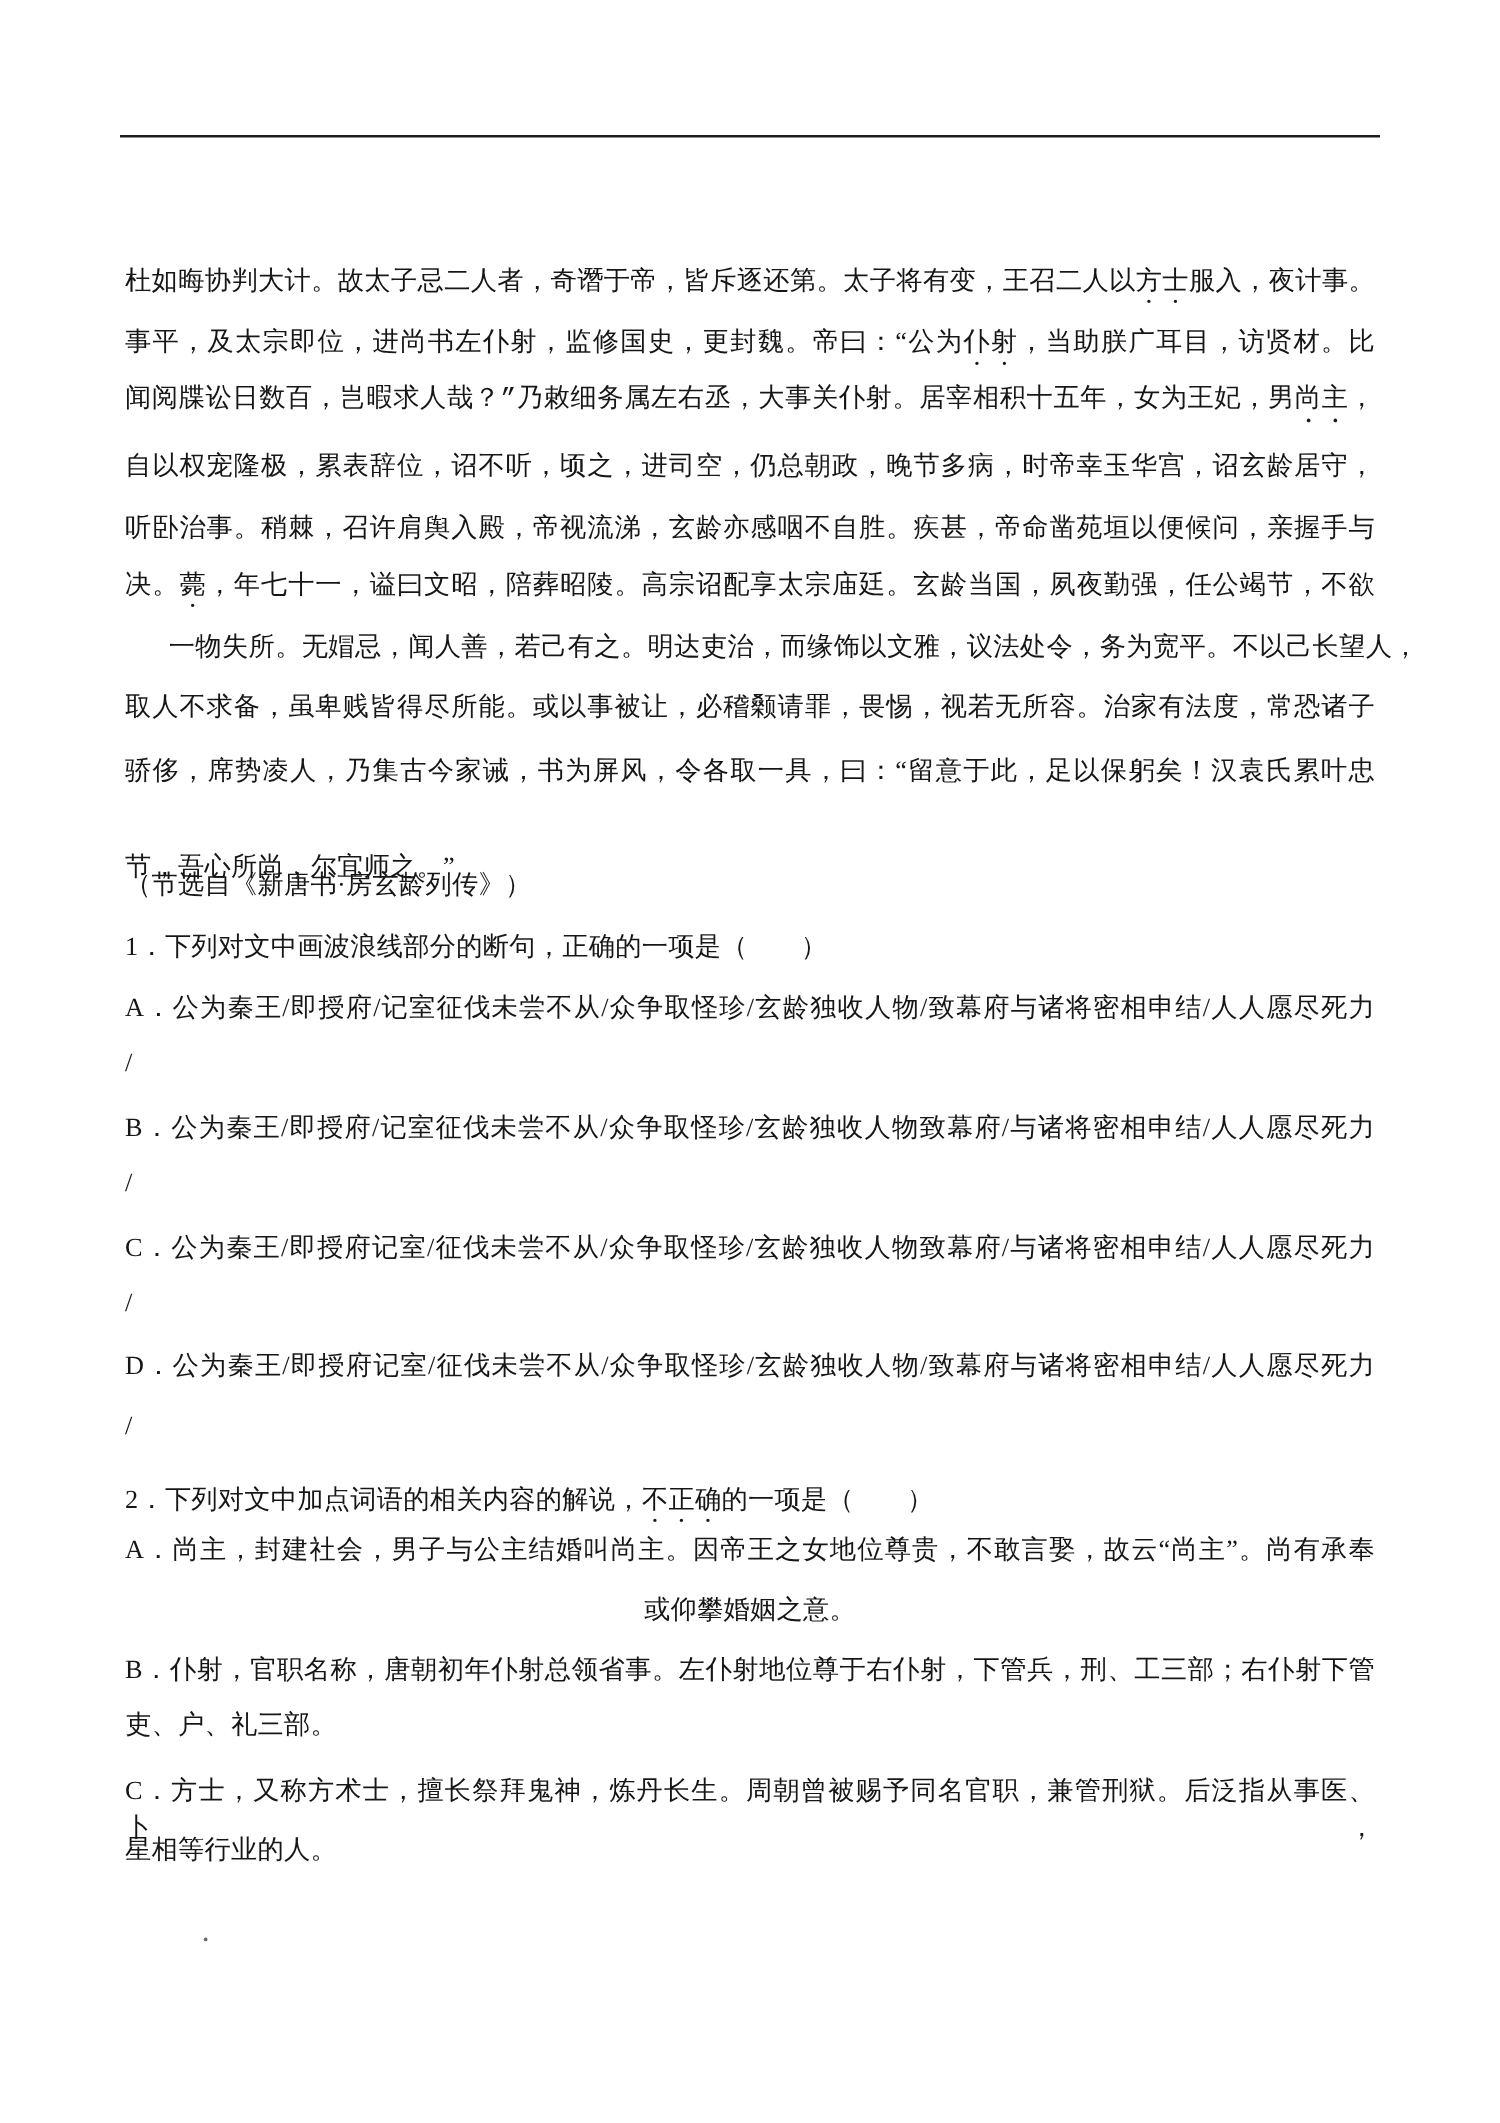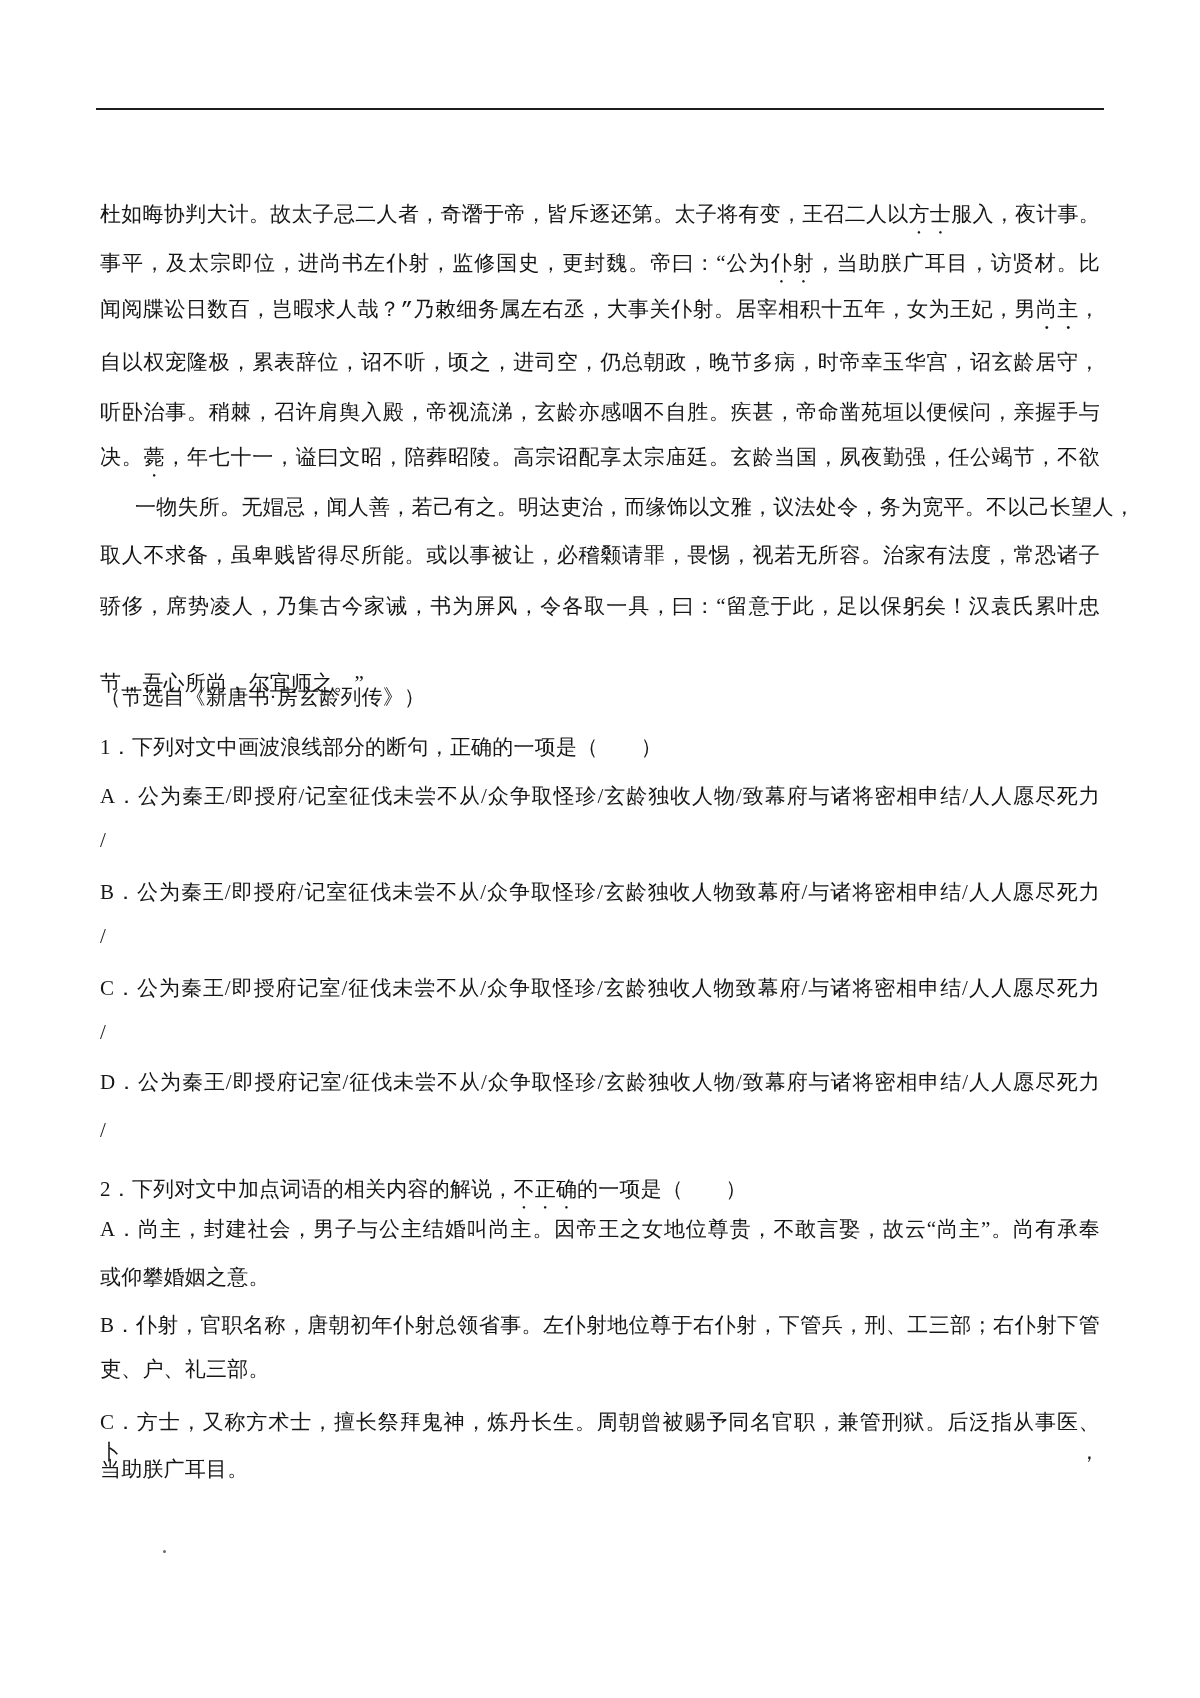--- a/index.html
+++ b/index.html
@@ -19,21 +19,21 @@
     position: absolute;
     left: 96px;
     top: 108px;
     width: 1008px;
     height: 2px;
     background: #1d1d1d;
   }
   #content {
     position: absolute;
     left: 100px;
-    top: 2px;
+    top: 12px;
     width: 1000px;
     height: 1317px;
   }
   .line {
     position: absolute;
     left: 0;
     width: 100%;
     font-size: 21px;
     line-height: 30px;
     letter-spacing: 0.2px;
@@ -91,21 +91,21 @@
       <div class="line just" style="top: 779px;"><span>A．公为秦王/即授府/记室征伐未尝不从/众争取怪珍/玄龄独收人物/致幕府与诸将密相申结/人人愿尽死力</span></div>
       <div class="line" style="top: 823px;"><span>/</span></div>
       <div class="line just" style="top: 875px;"><span>B．公为秦王/即授府/记室征伐未尝不从/众争取怪珍/玄龄独收人物致幕府/与诸将密相申结/人人愿尽死力</span></div>
       <div class="line" style="top: 919px;"><span>/</span></div>
       <div class="line just" style="top: 971px;"><span>C．公为秦王/即授府记室/征伐未尝不从/众争取怪珍/玄龄独收人物致幕府/与诸将密相申结/人人愿尽死力</span></div>
       <div class="line" style="top: 1015px;"><span>/</span></div>
       <div class="line just" style="top: 1065px;"><span>D．公为秦王/即授府记室/征伐未尝不从/众争取怪珍/玄龄独收人物/致幕府与诸将密相申结/人人愿尽死力</span></div>
       <div class="line" style="top: 1113px;"><span>/</span></div>
       <div class="line" style="top: 1156px; margin-top: 16px;"><span>2．下列对文中加点词语的相关内容的解说，</span><span class="em">不正确</span><span>的一项是（　　）</span></div>
       <div class="line just" style="top: 1212px;"><span>A．尚主，封建社会，男子与公主结婚叫尚主。因帝王之女地位尊贵，不敢言娶，故云“尚主”。尚有承奉</span></div>
-      <div class="line" style="top: 1260px;"><span>或仰攀婚姻之意。</span></div>
+      <div class="line" style="top: 1260px; text-align: center;"><span>或仰攀婚姻之意。</span></div>
       <div class="line just" style="top: 1308px;"><span>B．仆射，官职名称，唐朝初年仆射总领省事。左仆射地位尊于右仆射，下管兵，刑、工三部；右仆射下管</span></div>
       <div class="line" style="top: 1352px;"><span>吏、户、礼三部。</span></div>
       <div class="line just" style="top: 1405px;"><span>C．方士，又称方术士，擅长祭拜鬼神，炼丹长生。周朝曾被赐予同名官职，兼管刑狱。后泛指从事医、卜，</span></div>
-      <div class="line" style="top: 1452px;"><span>当助朕广耳目。</span></div>
+      <div class="line" style="top: 1452px;"><span>星相等行业的人。</span></div>
     </div>
 </div>
 
 <div class="speck"></div>
 
 </body></html>

